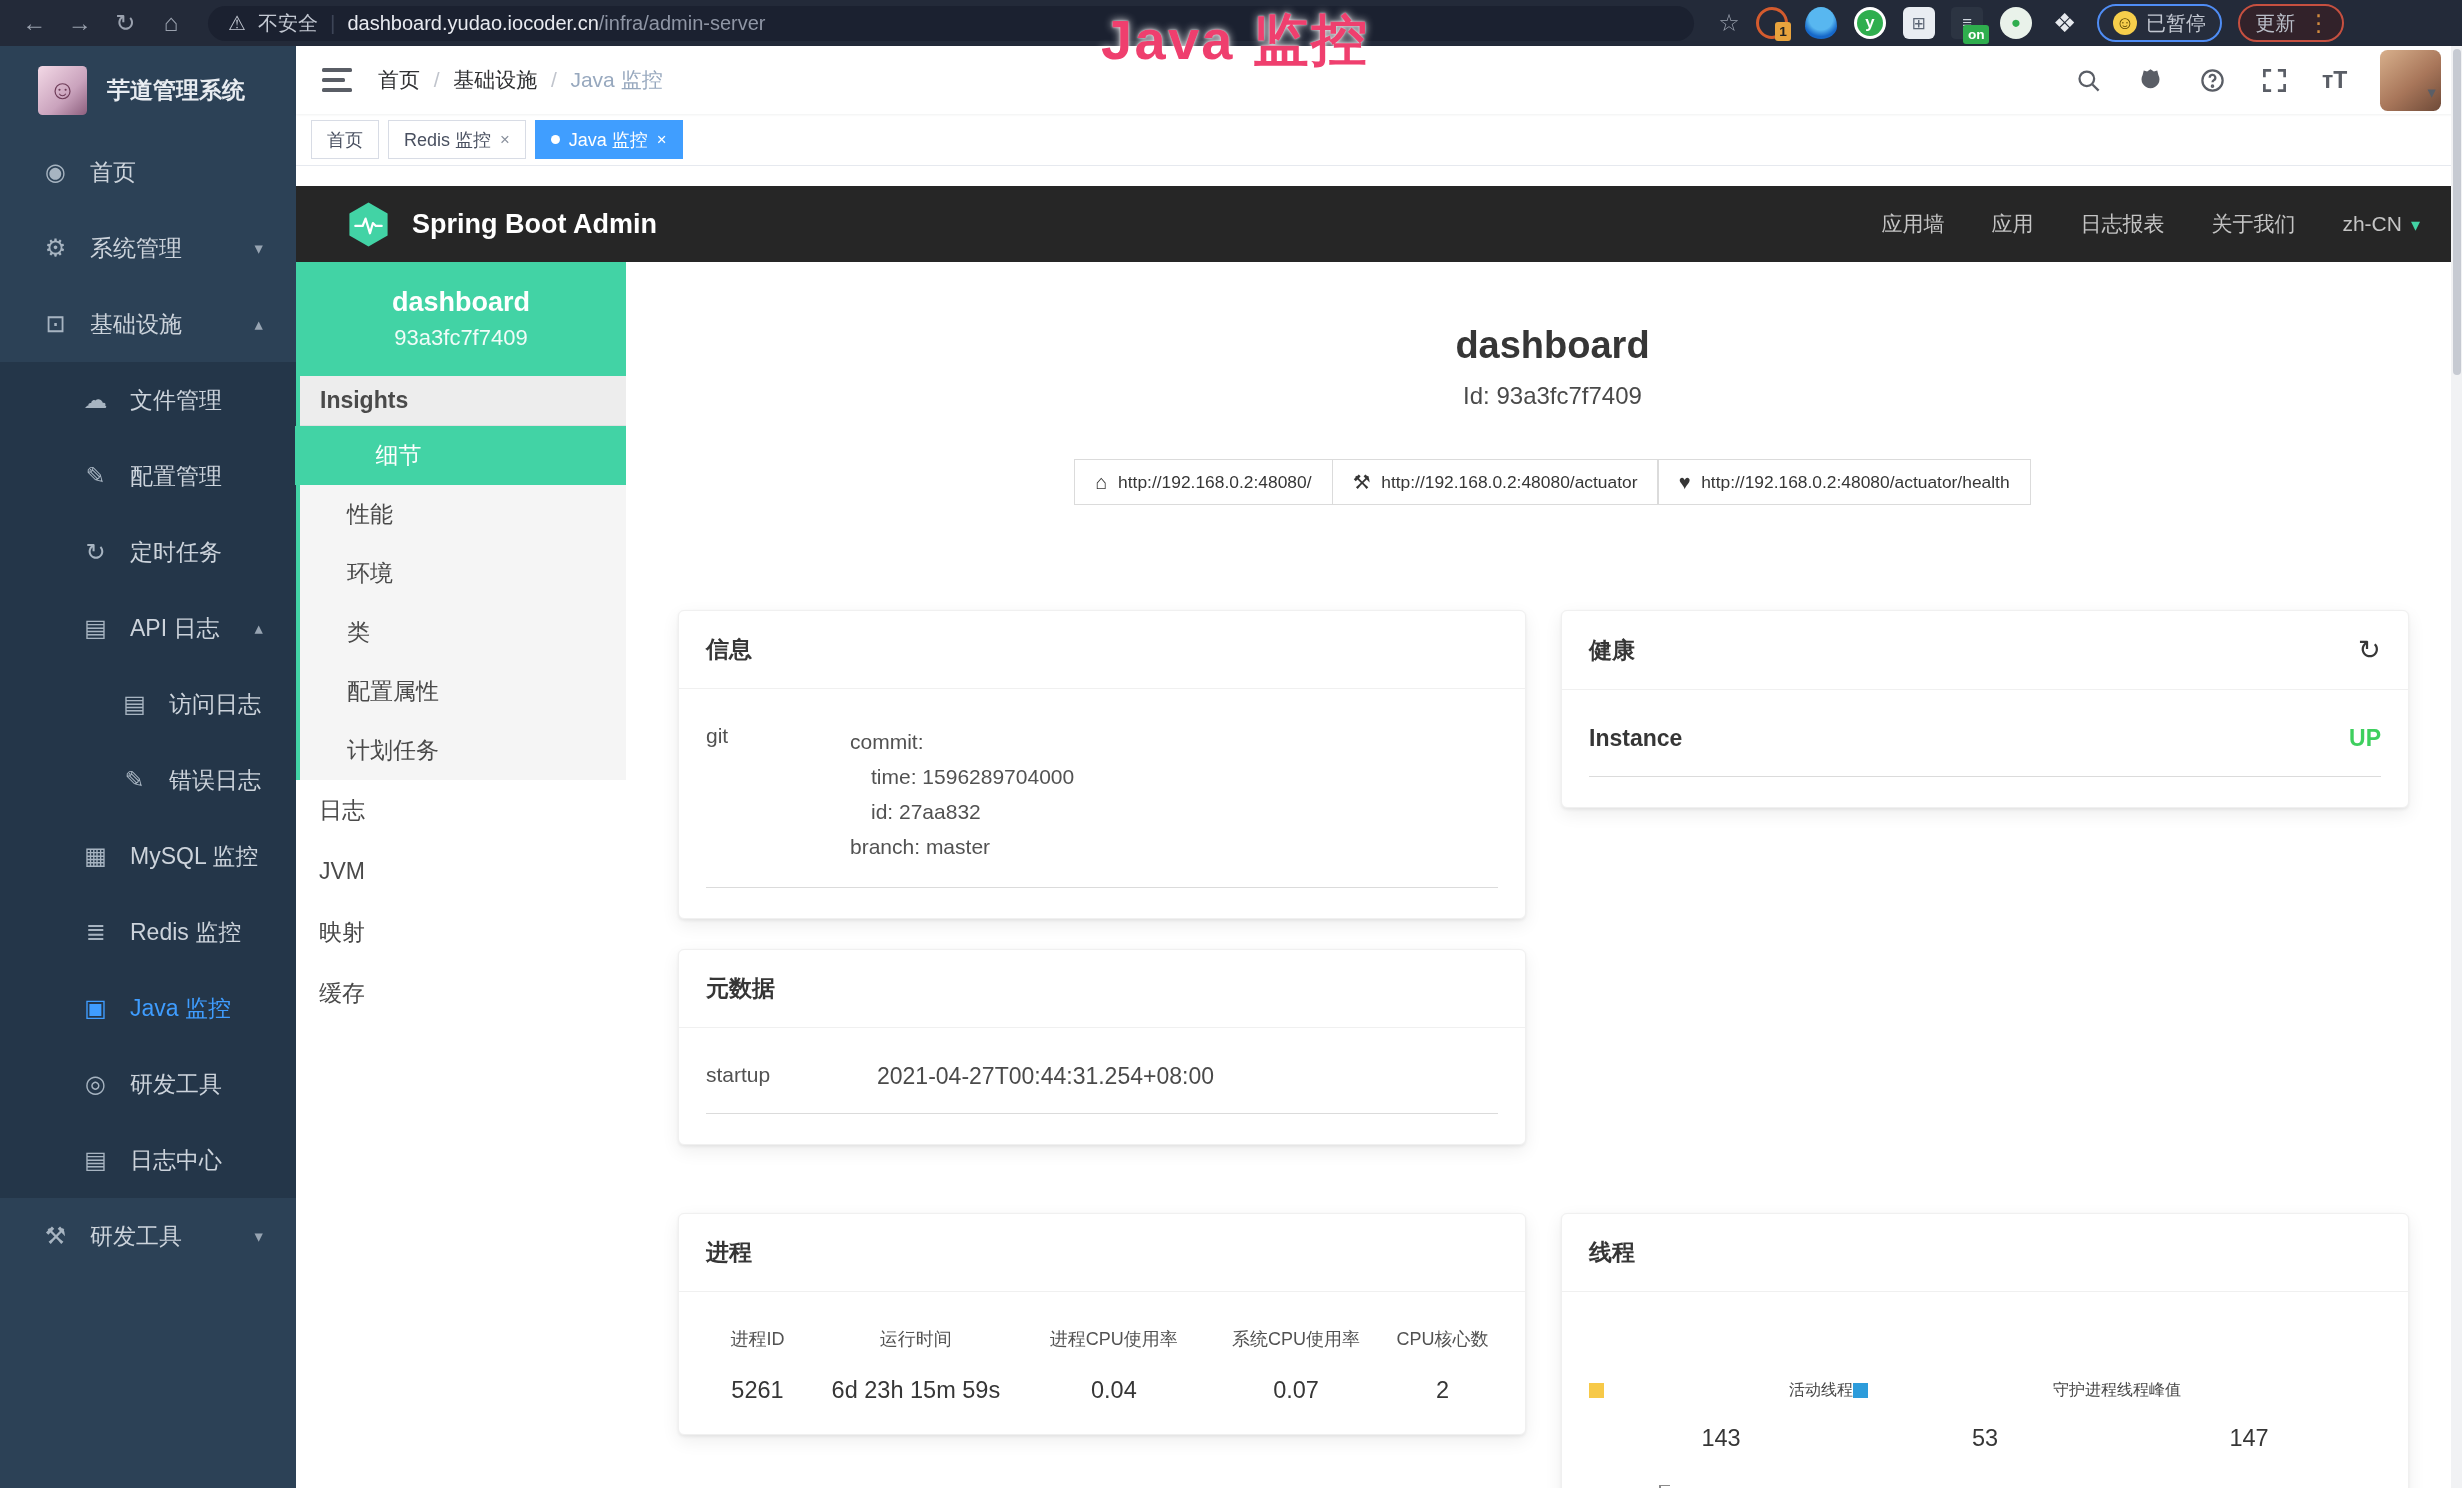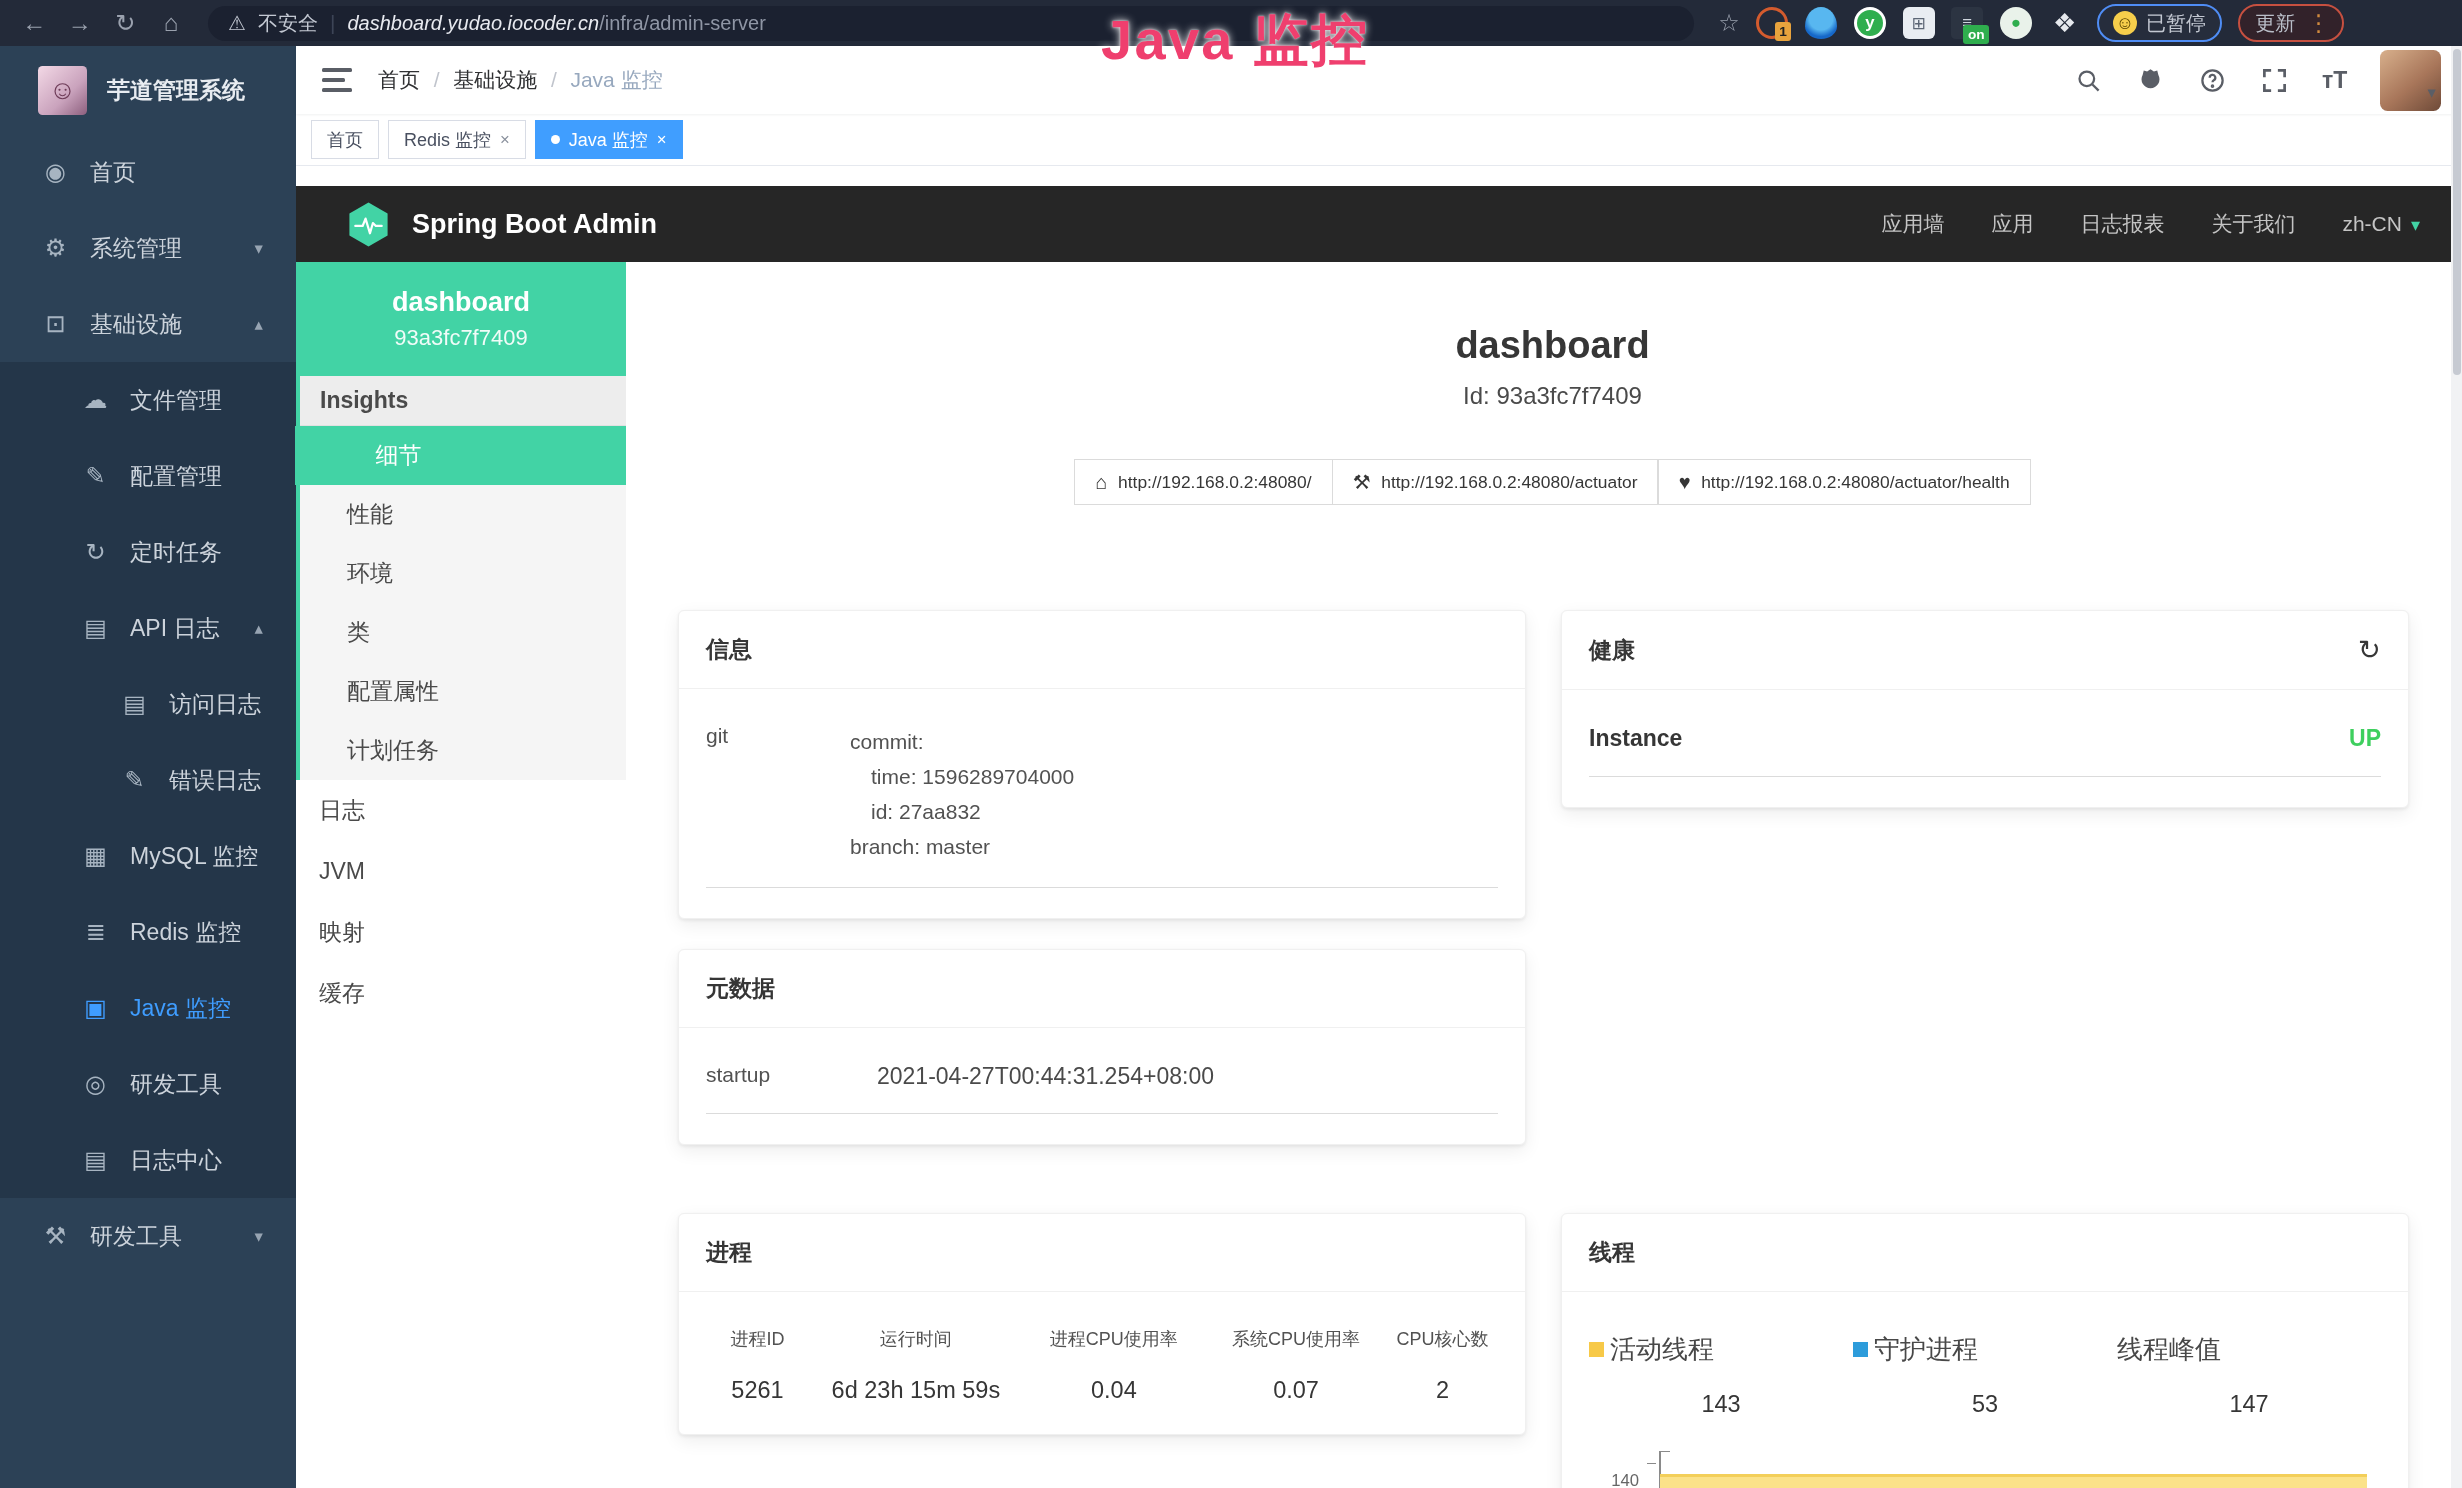--- a/index.html
+++ b/index.html
@@ -5,21 +5,21 @@
   * { margin:0; padding:0; box-sizing:border-box; }
   html,body { width:2462px; height:1489px; overflow:hidden; font-family:"Liberation Sans","DejaVu Sans",sans-serif; background:#fff; position:relative; }
 
   
   .browser-bar { height:46px; background:#232a39; display:flex; align-items:center; padding:0 13.7px; gap:4.6px; color:#aeb4c0; }
   .nav-btn { width:41px; height:36px; display:flex; align-items:center; justify-content:center; font-size:24px; color:#9aa1ae; cursor:pointer; }
   .url-pill { flex:1; max-width:1486px; height:35px; background:#1b2130; border-radius:18px; display:flex; align-items:center; padding:0 20px; margin:0 12px; gap:12px; font-size:20px; }
   .url-warn { font-size:20px; color:#c3c8d2; }
   .url-sec { color:#c3c8d2; }
   .url-div { color:#3c4456; font-size:21px; }
-  .url-host { color:#e8eaf0;font-style:italic; }
+  .url-host { color:#e8eaf0; }
   .url-path { color:#8f96a5; }
   .ext-zone { display:flex; align-items:center; gap:16.7px; margin-left:7.6px; }
   .star { font-size:24px; color:#9aa1ae; }
   .ext { width:32px; height:32px; border-radius:7.6px; display:flex; align-items:center; justify-content:center; position:relative; font-size:16.7px; cursor:pointer; }
   .ext .badge { position:absolute; right:-6px; bottom:-4.6px; background:#e8a33d; color:#222; font-size:13.7px; line-height:1; padding:2.3px 4.6px; border-radius:3px; font-weight:bold; }
   .ext .badge.green { background:#2fae4e; color:#fff; }
   .ext1 { border:3.8px solid #d35b2e; border-radius:50%; }
   .ext2 { background:radial-gradient(circle at 50% 35%, #58b7f0 0 45%, #1668c9 70%); border-radius:50% 50% 50% 50%/60% 60% 40% 40%; }
   .ext3 { background:#fff; border-radius:50%; color:#fff; }
   .ext3 .inner { width:26px; height:26px; border-radius:50%; background:#2fae4e; display:flex; align-items:center; justify-content:center; font-size:16.7px; font-weight:bold; }
@@ -119,21 +119,21 @@
   .health-val { font-size:23px; font-weight:bold; color:#3ecf5e; }
   .meta-key { width:171px; font-size:21px; color:#525252; flex-shrink:0; }
   .meta-val { font-size:23px; color:#4a4a4a; }
   .row3 { margin-top:38px; }
 
   .ptable { display:grid; grid-template-columns:13% 27% 23% 23% 14%; text-align:center; row-gap:26px; }
   .pth { font-size:18px; color:#525252; }
   .ptd { font-size:23.5px; color:#363636; }
 
   .legend { display:grid; grid-template-columns:1fr 1fr 1fr; text-align:center; row-gap:24px; padding-top:4.6px; }
-  .lg-label { display:flex; align-items:center; justify-content:flex-start; gap:6px; font-size:26px; color:#484848; }
+  .lg-label { display:flex; align-items:center; justify-content:space-between; gap:6px; font-size:16px; color:#484848;margin-top:48px; }
   .sw { width:15px; height:15px; flex-shrink:0; }
   .sw-yellow { background:#f7c948; }
   .sw-blue { background:#2d9cdb; }
   .lg-val { font-size:23.5px; color:#363636; }
   .chart { position:relative; margin-top:30px; height:243px; }
   .ytick { position:absolute; left:0; width:50px; text-align:right; font-size:16.7px; color:#666; }
   .tickmark { position:absolute; left:58px; width:9px; height:1.5px; background:#8a8a8a; }
   .yaxis { position:absolute; left:70px; top:3px; bottom:-46px; width:1.5px; background:#8a8a8a; }
   .yaxis-cap { position:absolute; left:70px; top:3px; width:10.6px; height:1.5px; background:#8a8a8a; }
   .area { position:absolute; left:71px; right:13.7px; top:26px; height:379px; background:#fbe289; border-top:3px solid #f3cf5a; }

